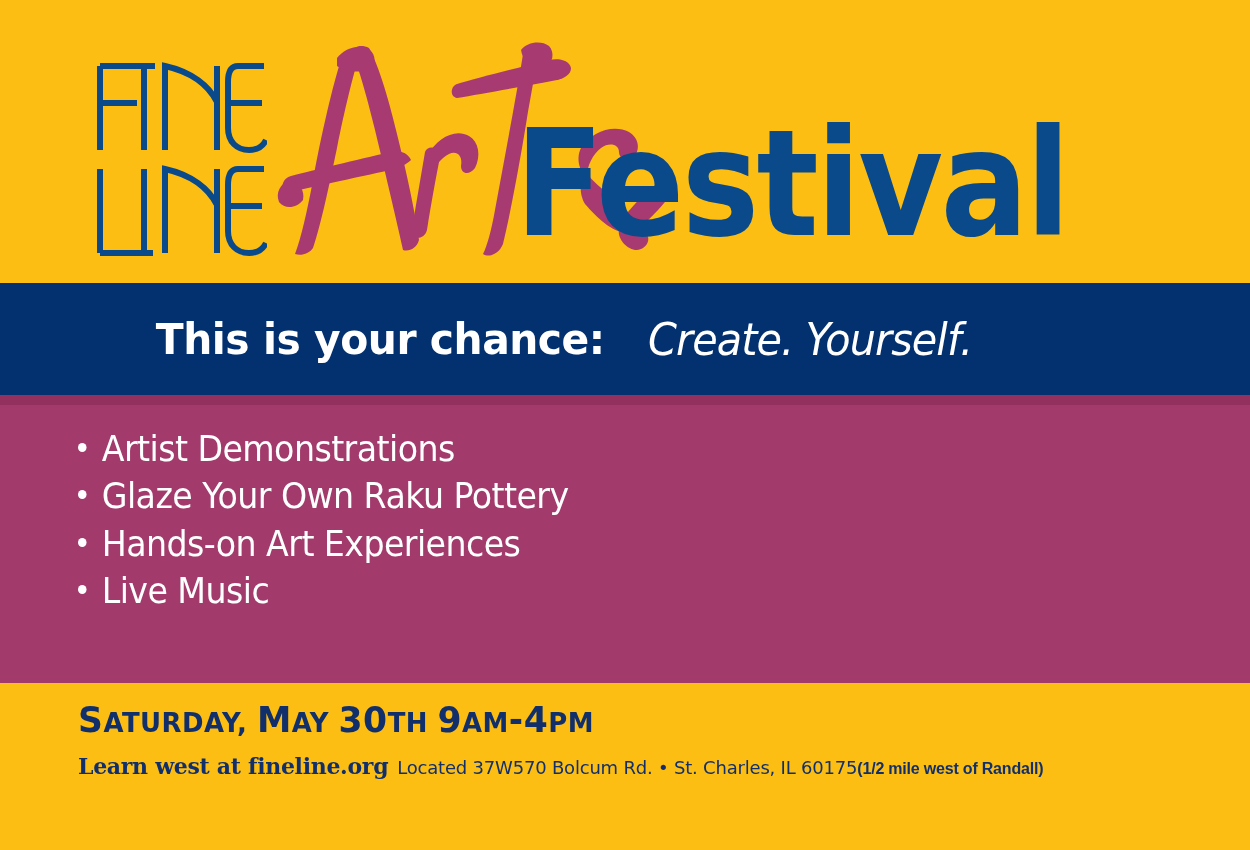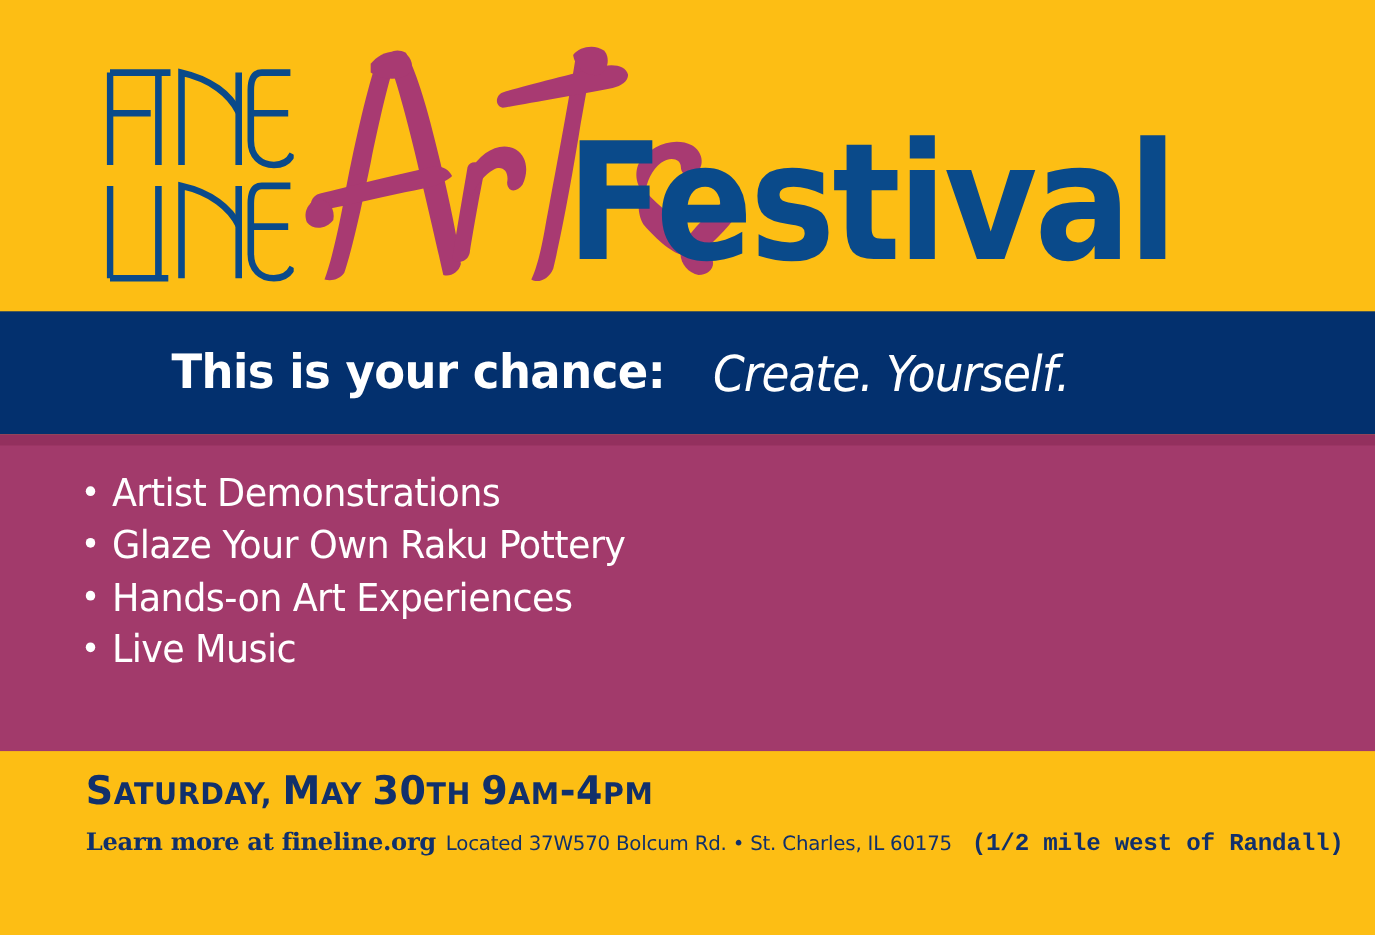--- a/index.html
+++ b/index.html
@@ -121,25 +121,25 @@
     letter-spacing:-0.3px;
   }
   #info-address {
     font-family:"DejaVu Sans", sans-serif;
     font-weight:400;
     font-size:18px;
     letter-spacing:-0.2px;
     margin-left:9px;
   }
   #info-note {
-    font-family:Liberation Mono, monospace;
-    font-weight:bold;
-    font-size:22px;
+    font-family:Liberation Sans, sans-serif;
+    font-weight:bold;
+    font-size:16px;
     letter-spacing:-0.2px;
-    margin-left:18px;
+    margin-left:0;
   }
 </style>
 </head>
 <body>
 
 <div id="poster">
 
   <div class="band" id="band-top"></div>
   <div class="band" id="band-blue"></div>
   <div class="band" id="band-magenta"></div>
@@ -264,16 +264,16 @@
         <span class="bullet-dot"></span>
         <span>Live Music</span>
       </div>
     </div>
 
   </div>
 
   <div id="footer">
     <div id="date-line"><span>S</span><span class="sc">ATURDAY, </span><span>M</span><span class="sc">AY </span><span>30</span><span class="sc">TH </span><span>9</span><span class="sc">AM</span><span>-4</span><span class="sc">PM</span></div>
 
-    <div id="info-line"><span id="info-learn">Learn more at fineline.org</span><span id="info-address">Located 37W570 Bolcum Rd. • St. Charles, IL 60175</span><span id="info-note">(1/2 mile west of Randall)</span></div>
+    <div id="info-line"><span id="info-learn">Learn west at fineline.org</span><span id="info-address">Located 37W570 Bolcum Rd. • St. Charles, IL 60175</span><span id="info-note">(1/2 mile west of Randall)</span></div>
   </div>
 
 </div>
 
 </body></html>

